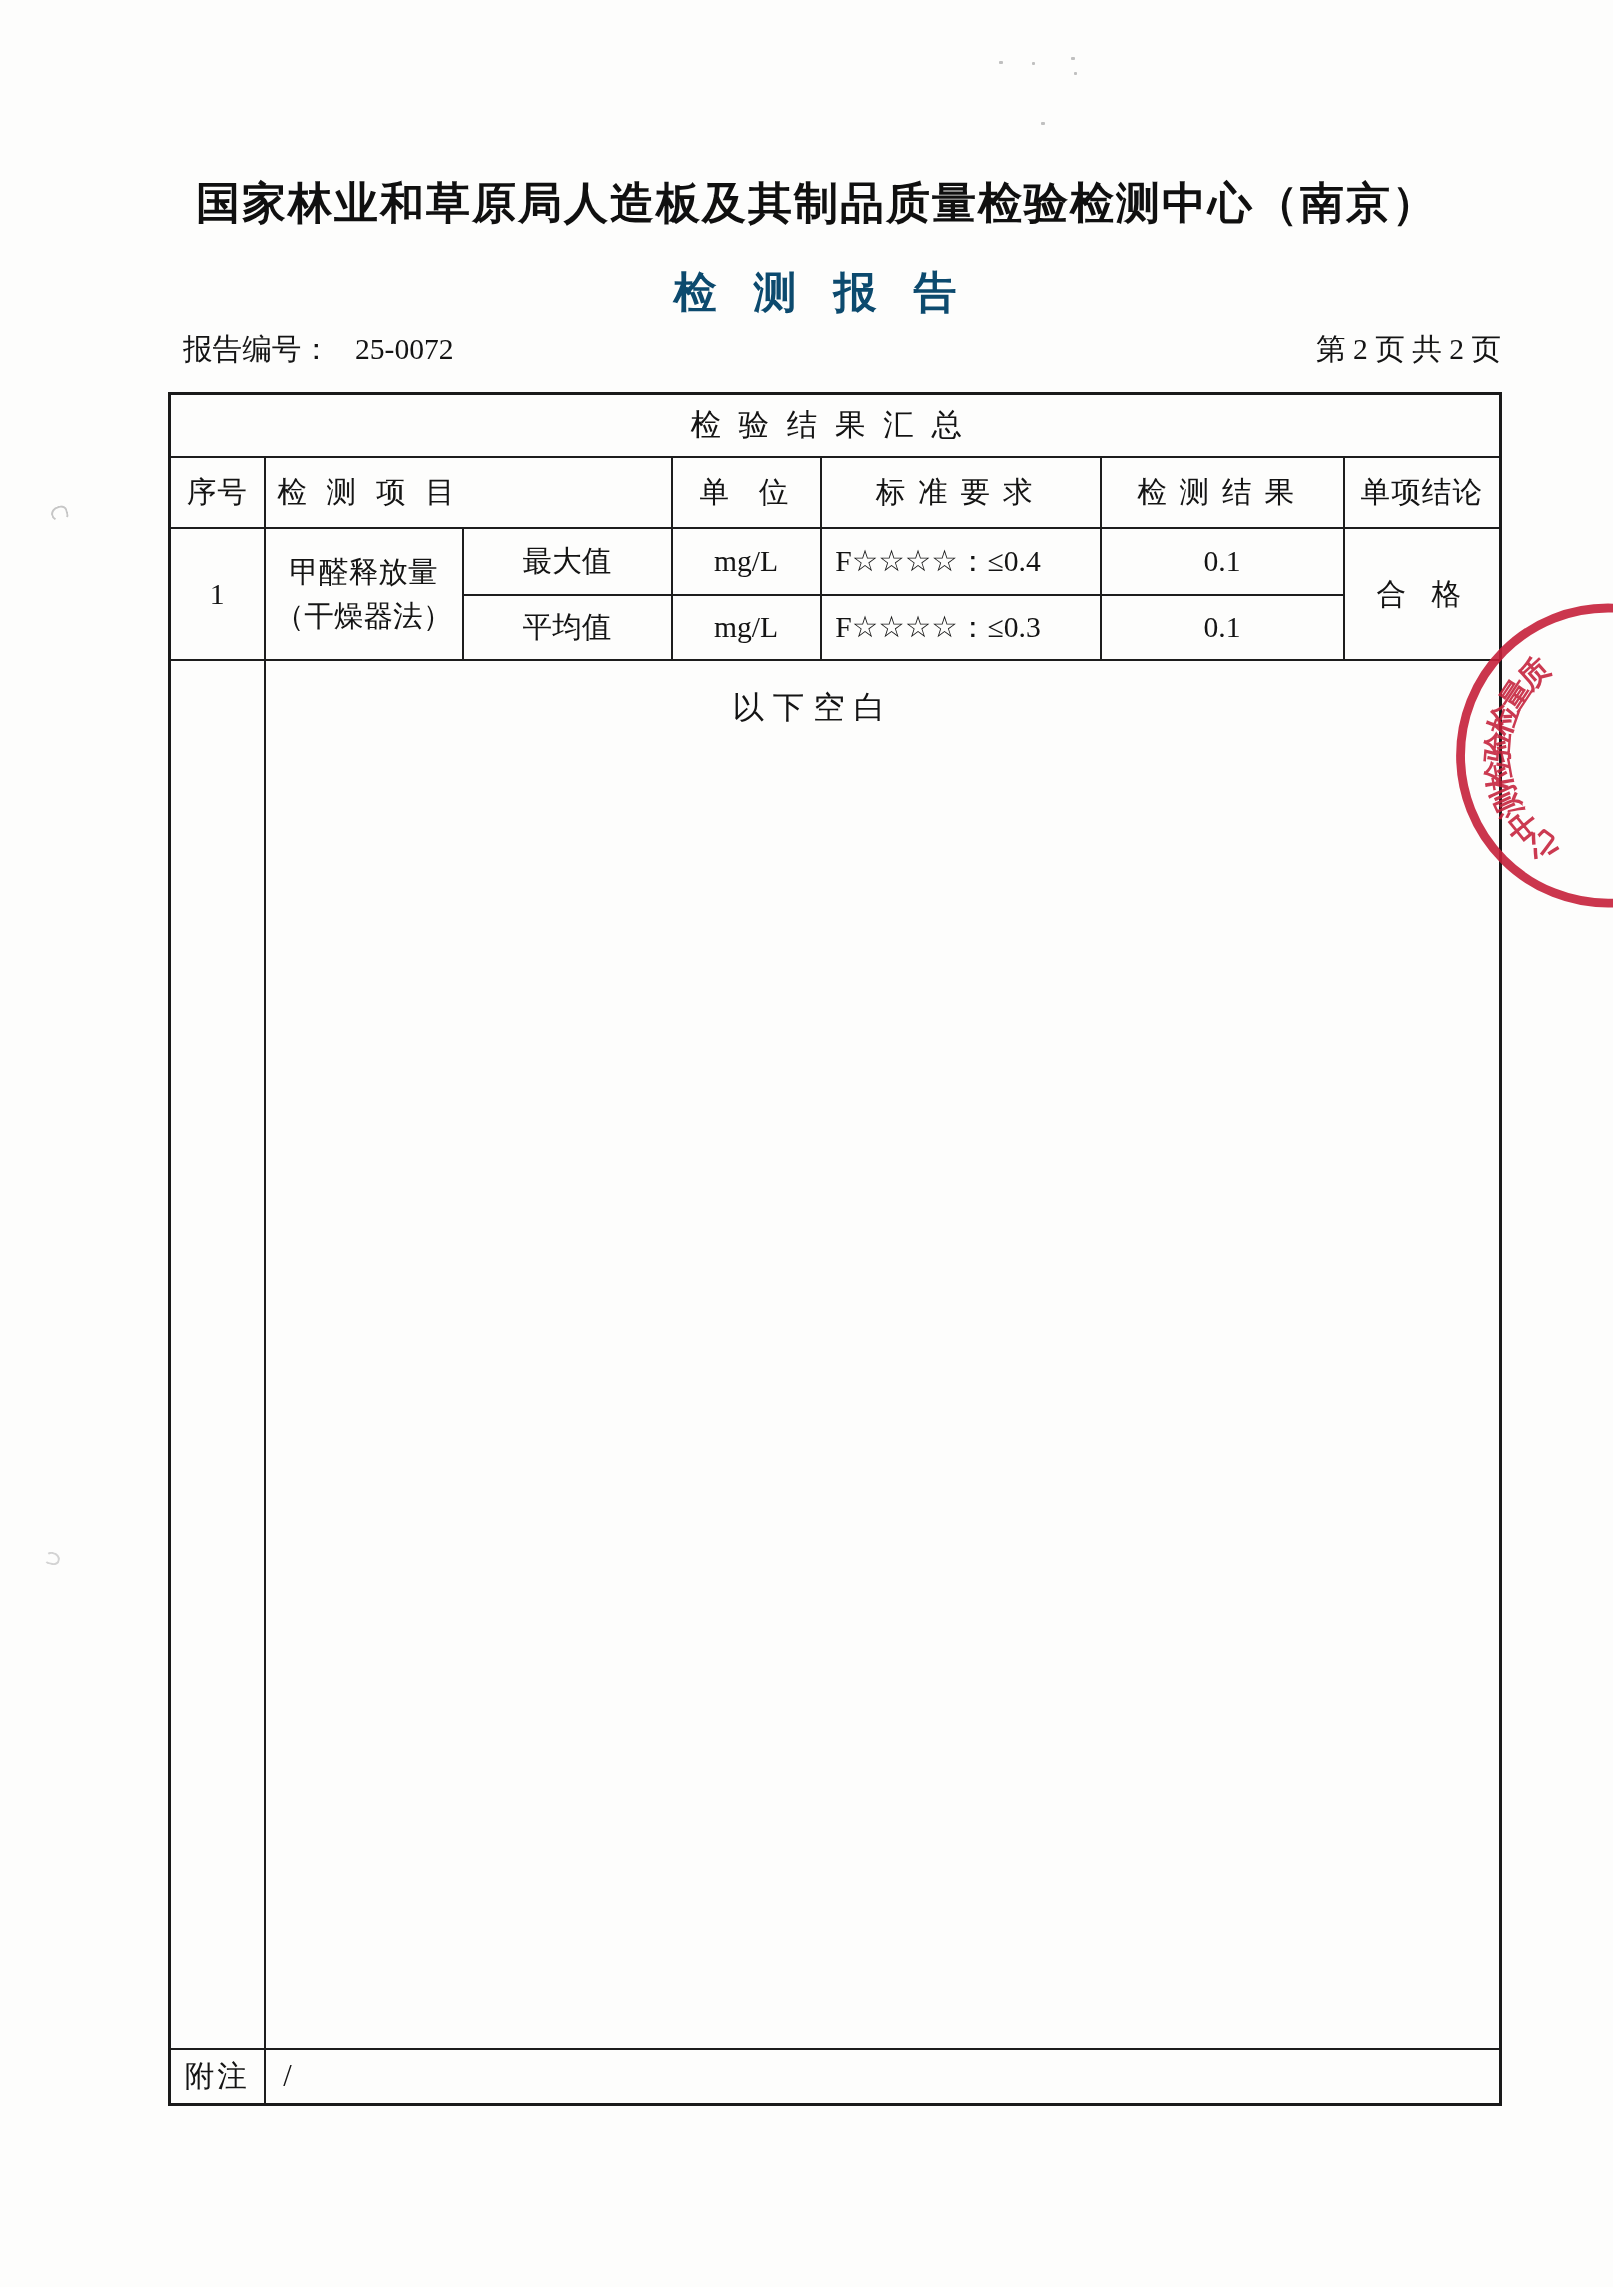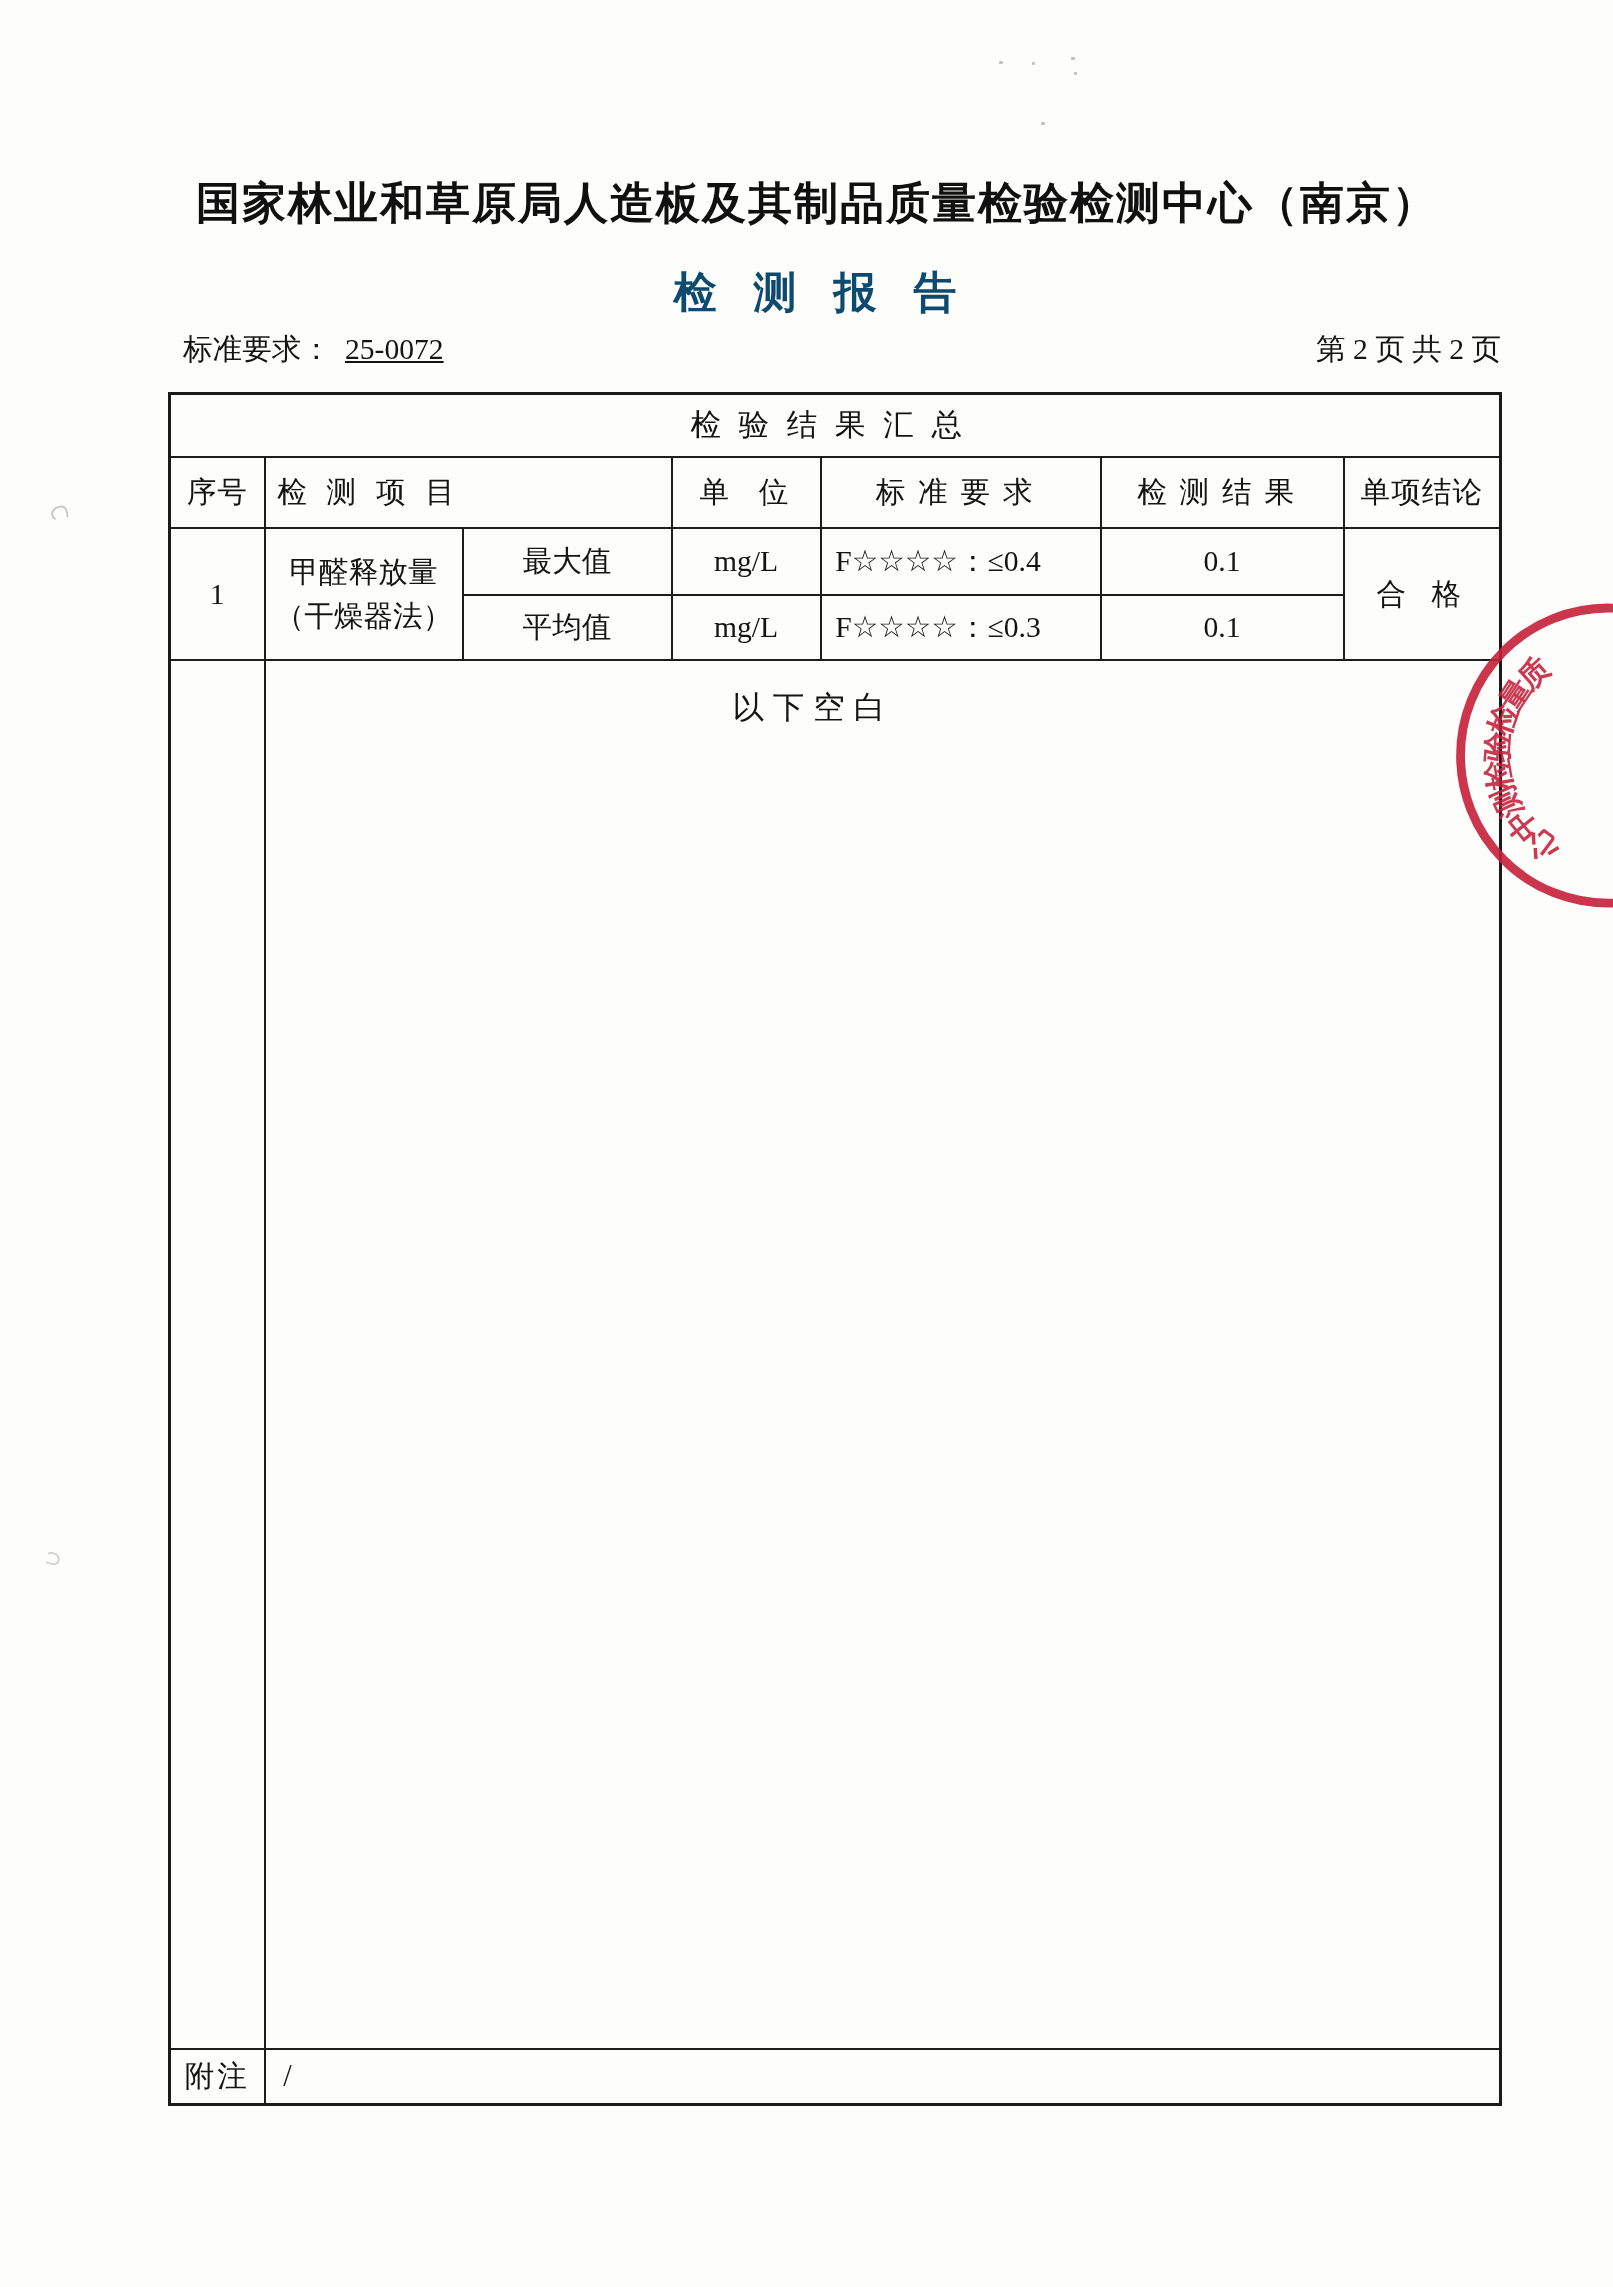--- a/index.html
+++ b/index.html
@@ -25,21 +25,21 @@
     font-family:"DejaVu Sans","Liberation Sans",sans-serif;
     font-weight:bold;font-size:43px;letter-spacing:37px;
     padding-left:37px;box-sizing:border-box;
     color:#0c4a6e;margin:8px;
   }
   .meta-row{
     position:absolute;top:329px;left:183px;right:113px;
     display:flex;justify-content:space-between;align-items:flex-end;
     font-size:29.6px;
   }
-  .report-no-value{margin-left:14px;text-decoration:underline;}
+  .report-no-value{margin-left:24px;}
   
   table.results{
     position:absolute;left:168px;top:392px;width:1330px;
     border-collapse:collapse;table-layout:fixed;
     font-size:29.6px;color:#141414;
   }
   table.results td{
     border:2px solid #1d1d1d;
     text-align:center;vertical-align:middle;
     padding:0;overflow:hidden;
@@ -83,21 +83,21 @@
 </head>
 <body>
 
 <div class="page">
 
   <h1 class="title">国家林业和草原局人造板及其制品质量检验检测中心（南京）</h1>
   <h2 class="subtitle">检测报告</h2>
 
   <div class="meta-row">
     <div>
-      <span>标准要求：</span><span class="report-no-value num">25-0072</span>
+      <span>报告编号：</span><span class="report-no-value num">25-0072</span>
     </div>
     <div>第 2 页  共 2 页</div>
   </div>
 
   <table class="results">
     <colgroup>
       <col style="width:95px">
         <col style="width:198px">
         <col style="width:209px">
       <col style="width:149px">

